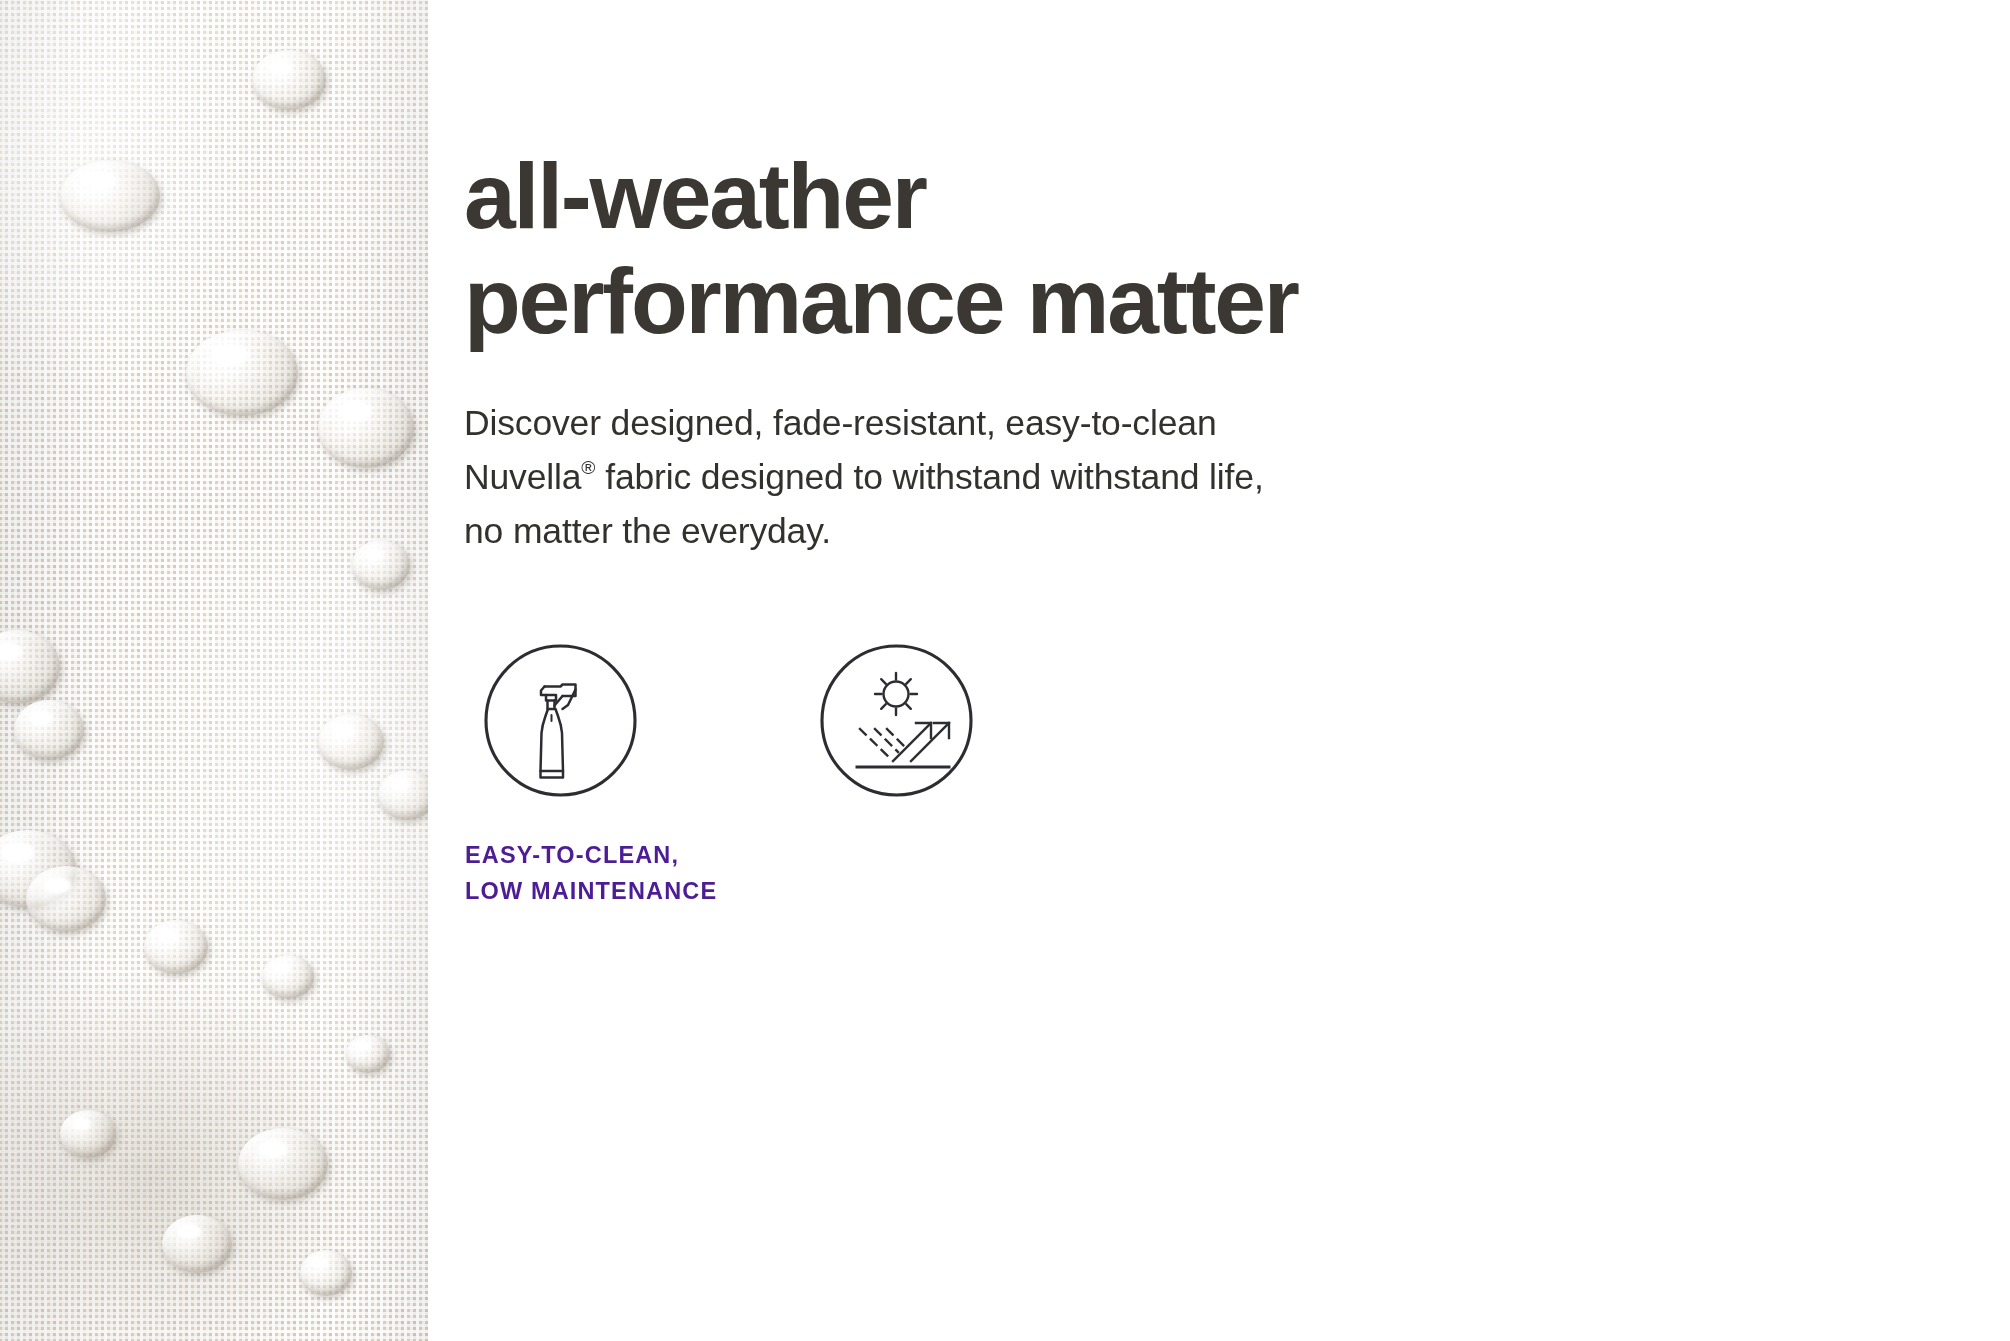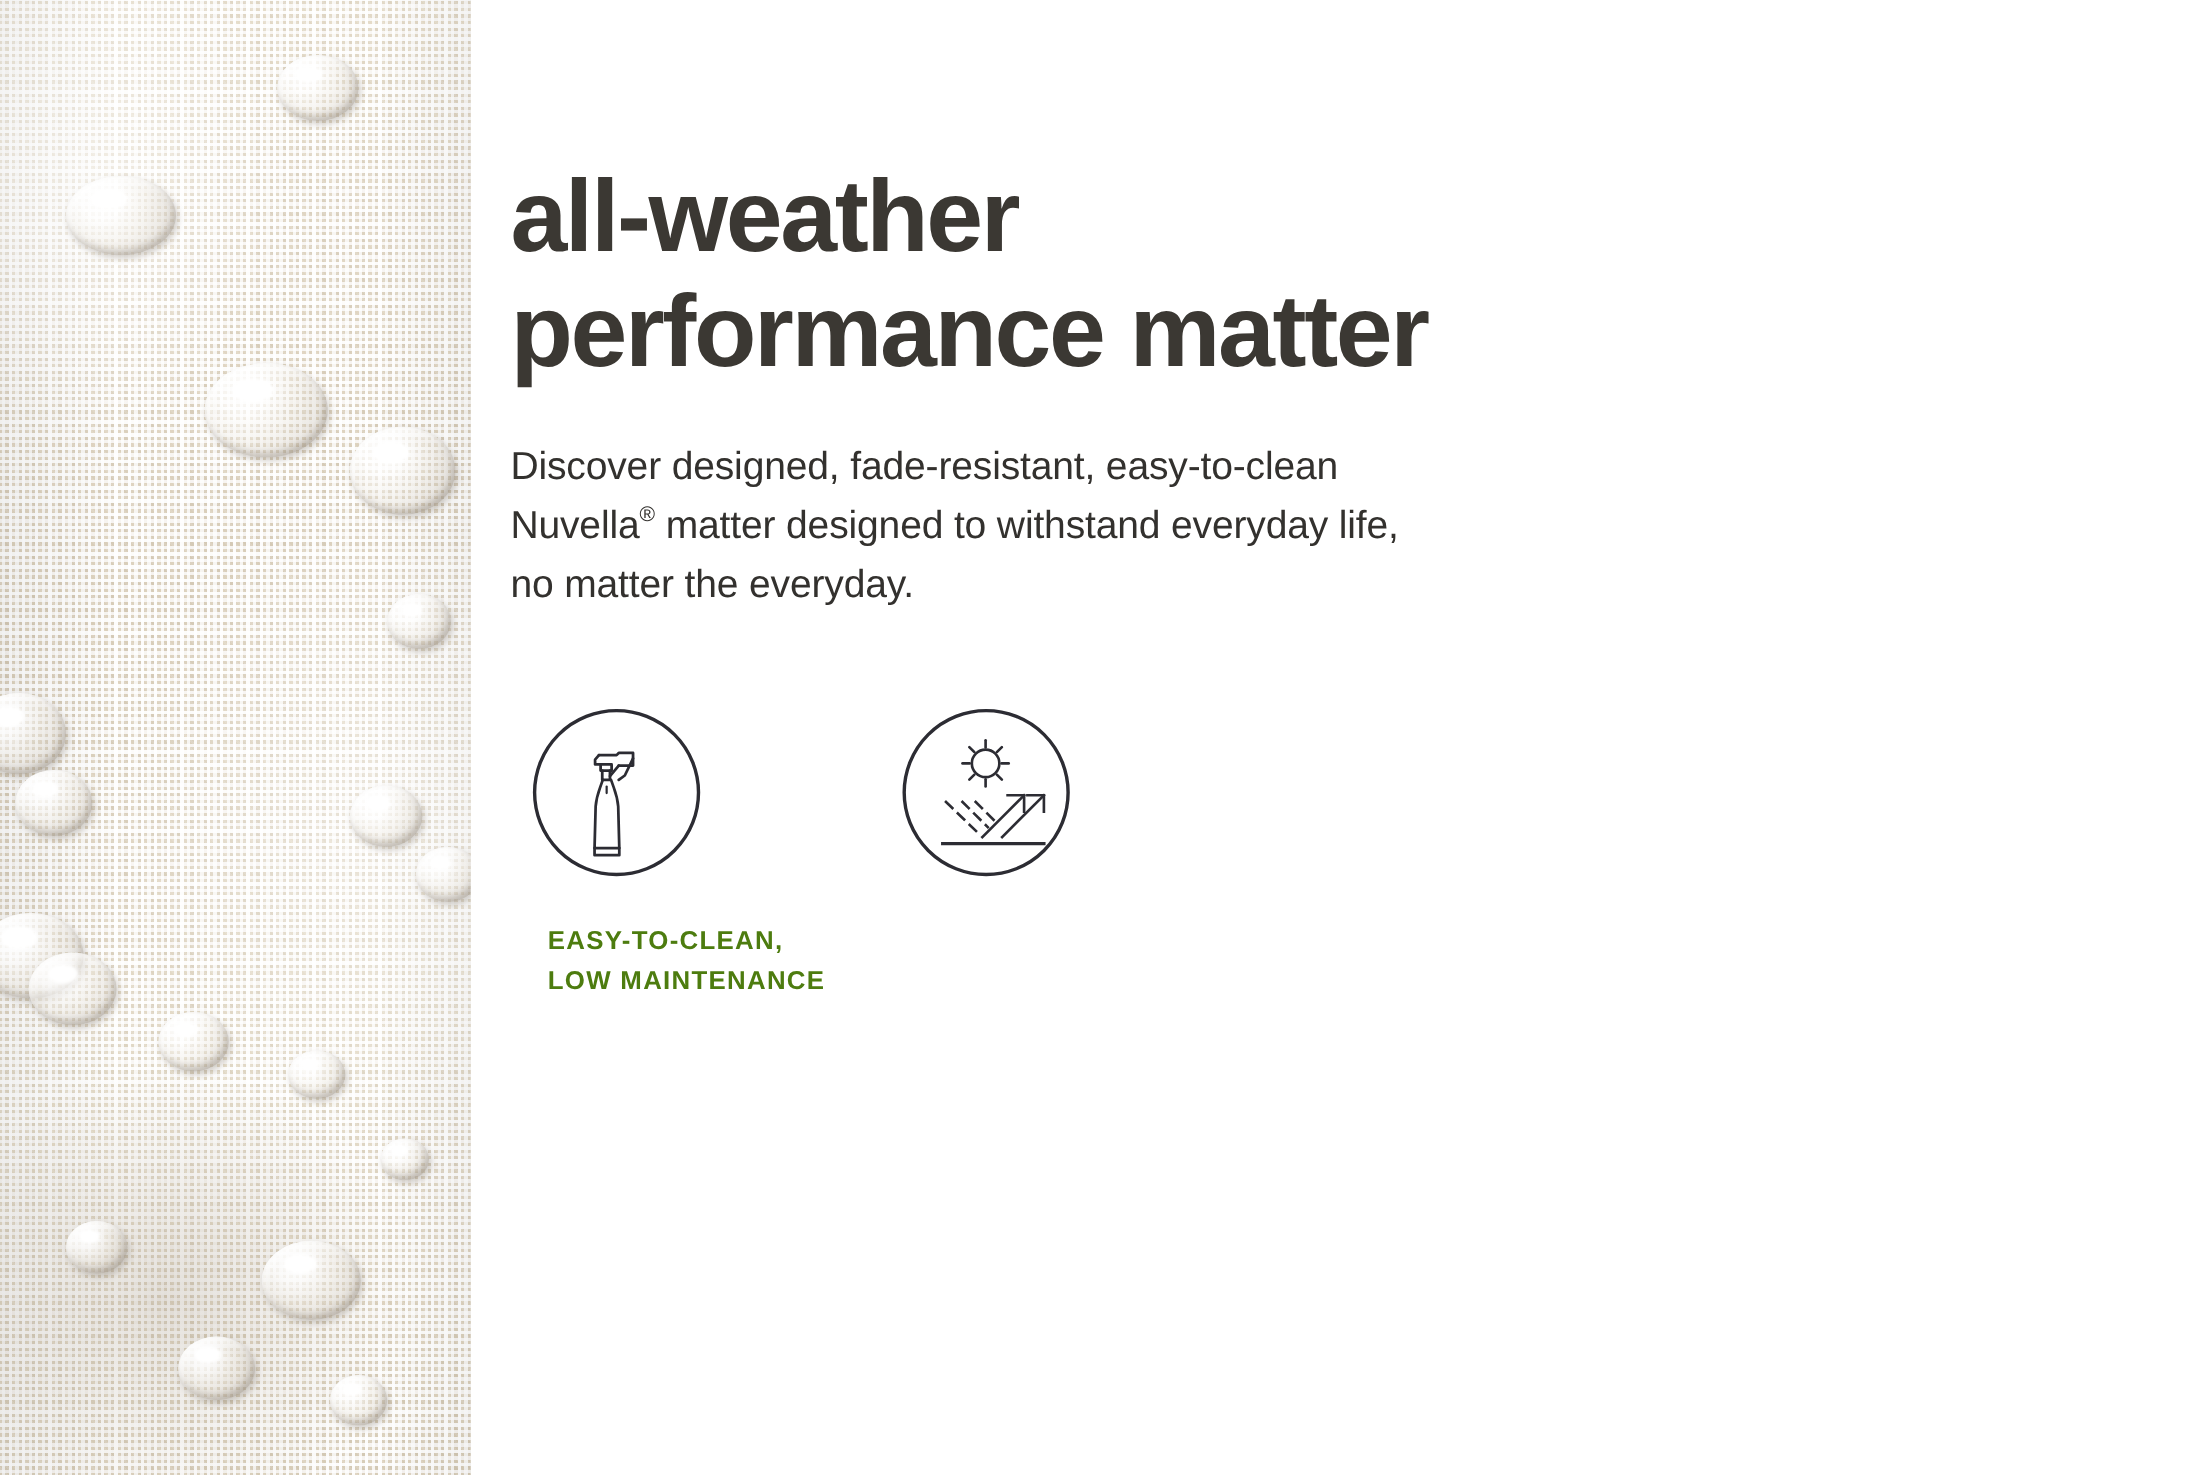--- a/index.html
+++ b/index.html
@@ -161,24 +161,23 @@
   .feature-1 .icon-wrap { margin-left: 18px; }
   .feature-2 .icon-wrap { margin-left: 0px; }
   .feature-3 .icon-wrap { margin-left: 0px; }
 
   .feature-caption {
     margin-top: 40px;
     font-size: 23.5px;
     line-height: 1.52;
     font-weight: bold;
     letter-spacing: 1.15px;
-    color: #4d7c0f;
+    color: #4c1d95;
     text-transform: uppercase;
     white-space: nowrap;
-    margin-left: 33px;
   }
   .caption-line { display: block; }
 </style>
 </head>
 <body>
 
 <div class="banner">
 
   <div class="fabric-panel">
     <div class="fabric-weave"></div>
@@ -206,21 +205,21 @@
 
   <div class="content-panel">
 
     <h1 class="headline">
       <span class="headline-line headline-line-1">all-weather</span>
       <span class="headline-line headline-line-2">performance matter</span>
     </h1>
 
     <p class="subcopy">
       <span class="subcopy-line">Discover designed, fade-resistant, easy-to-clean</span>
-      <span class="subcopy-line"><span>Nuvella</span><span class="reg-mark">®</span><span> matter designed to withstand everyday life,</span></span>
+      <span class="subcopy-line"><span>Nuvella</span><span class="reg-mark">®</span><span> fabric designed to withstand withstand life,</span></span>
       <span class="subcopy-line">no matter the everyday.</span>
     </p>
 
     <div class="features">
 
       <div class="feature feature-1">
         <div class="icon-wrap">
           <svg width="155" height="155" viewBox="0 0 155 155" fill="none" xmlns="http://www.w3.org/2000/svg">
             <circle cx="77.5" cy="77.5" r="74.5" stroke="#2c2c33" stroke-width="3.1" fill="none"></circle>
             <g stroke="#2c2c33" stroke-width="2.5" fill="none" stroke-linejoin="round" stroke-linecap="round">

